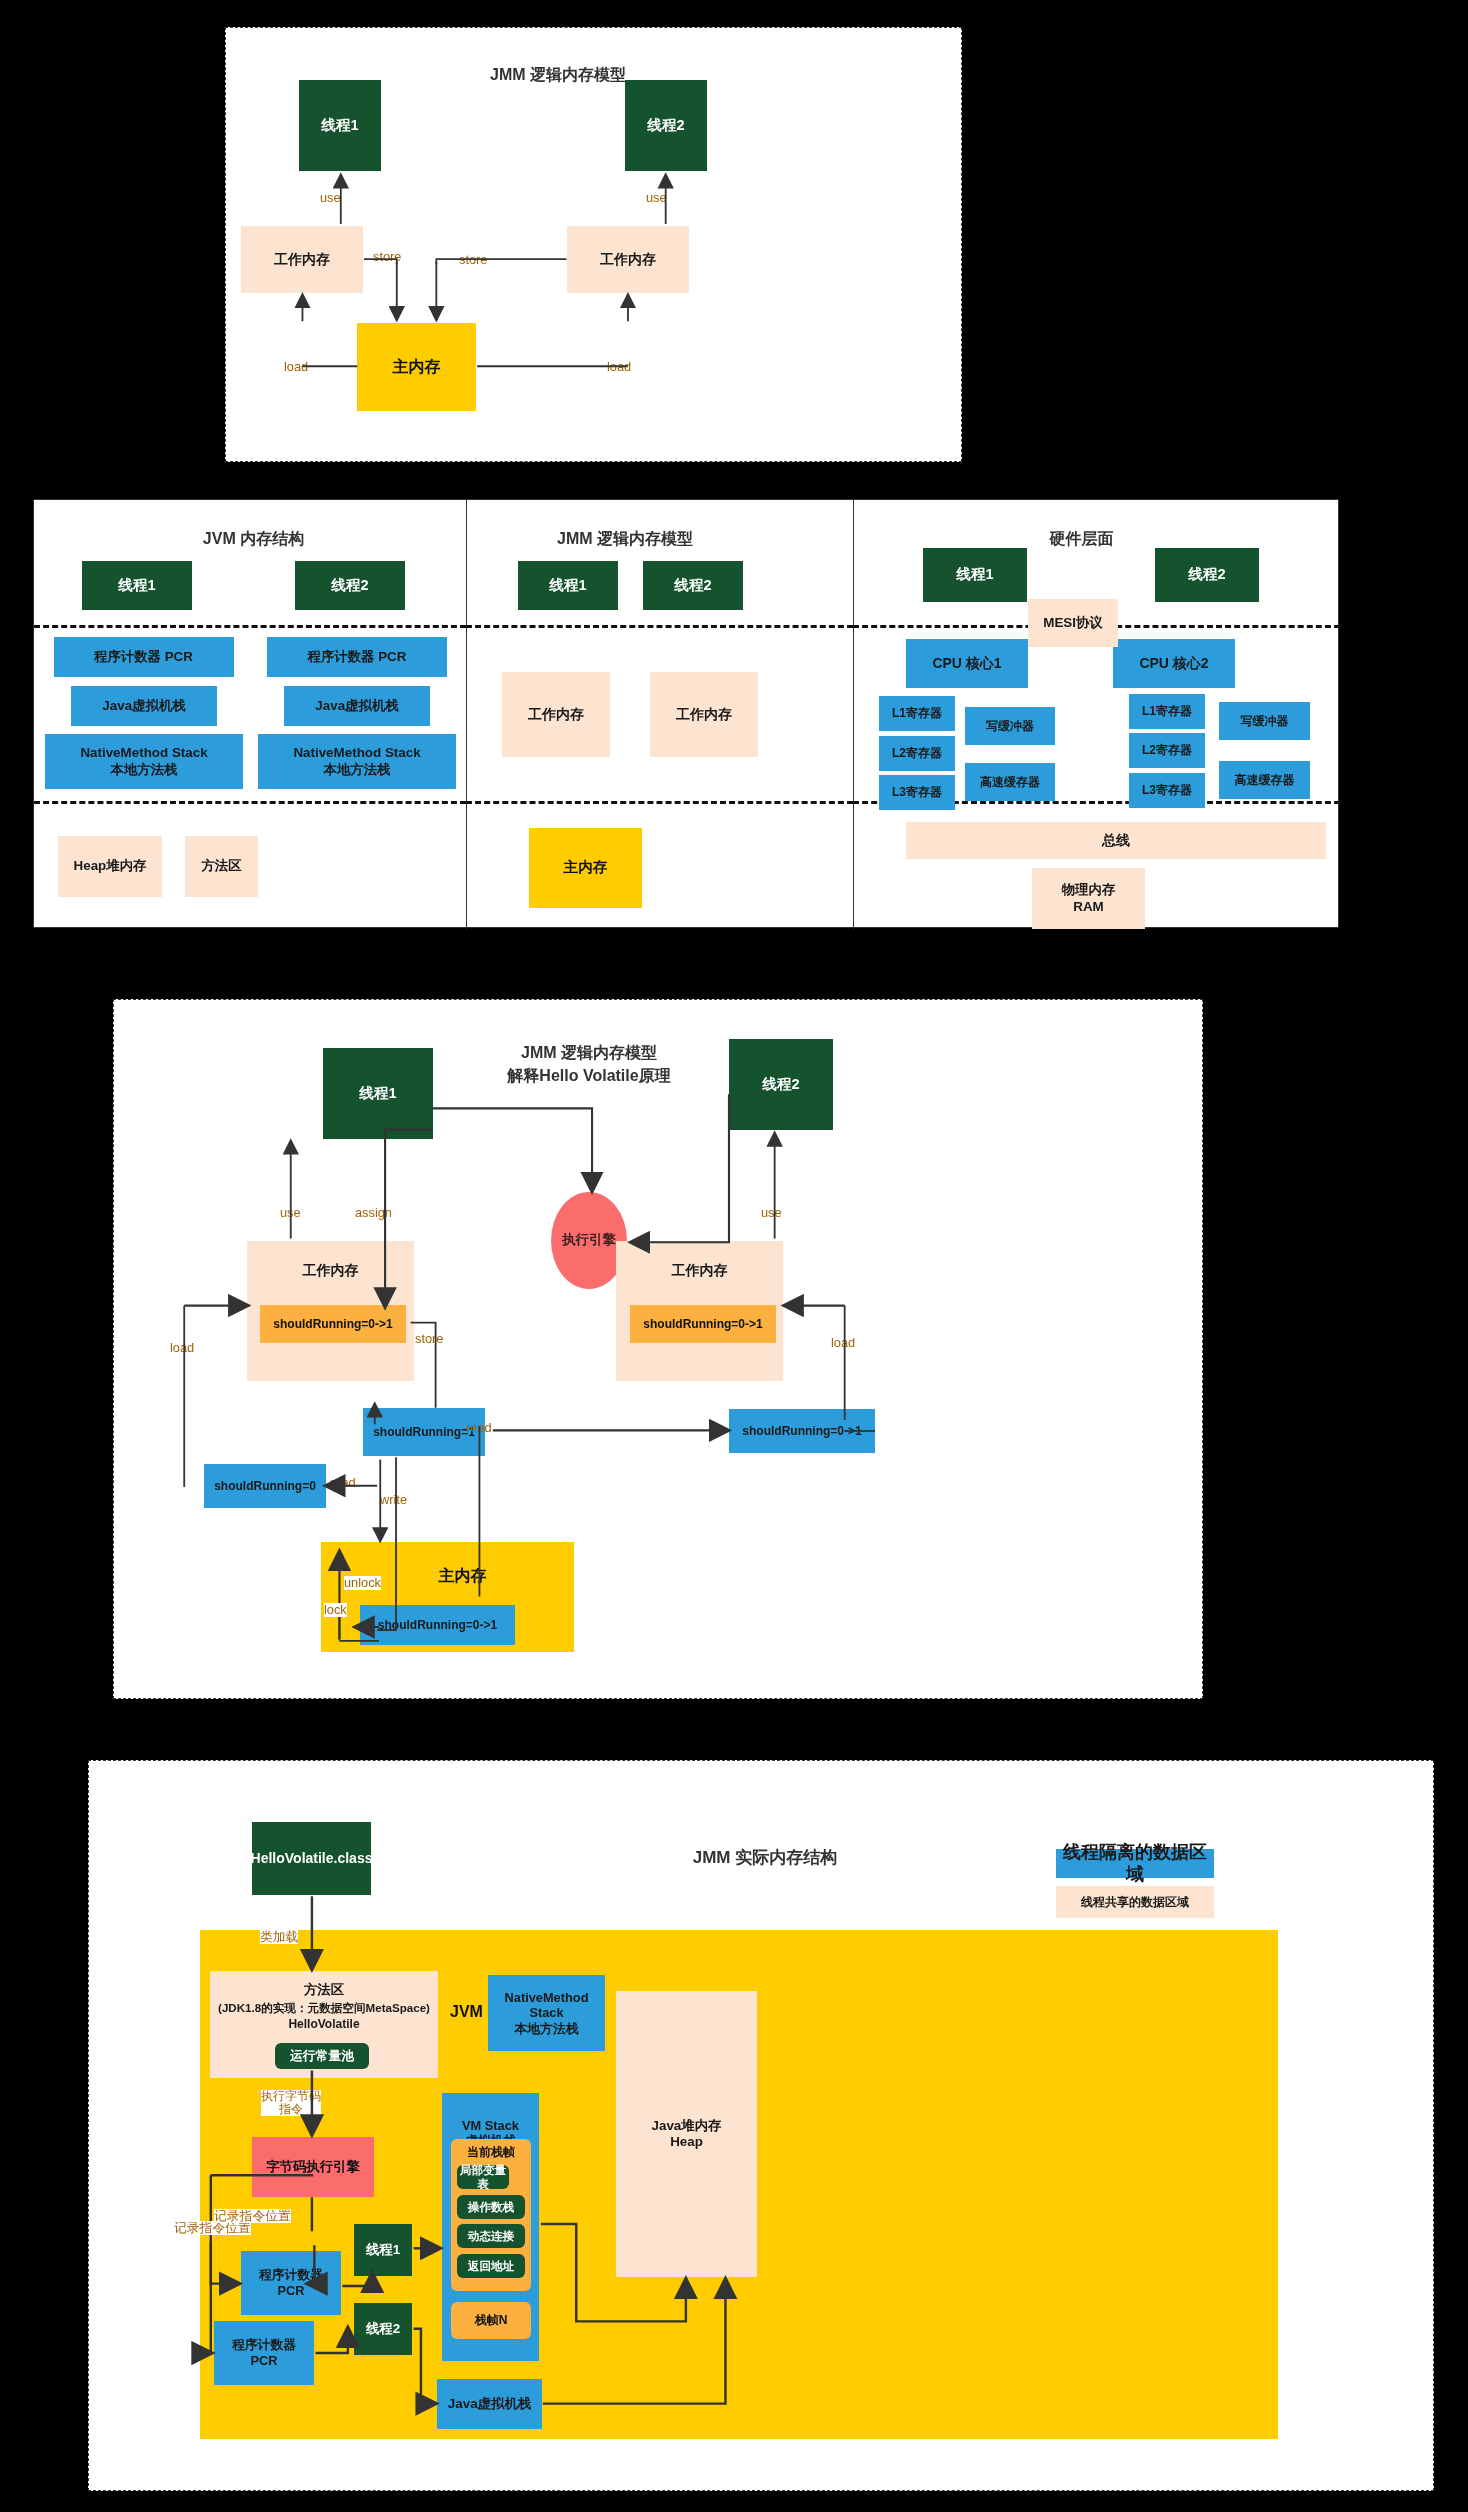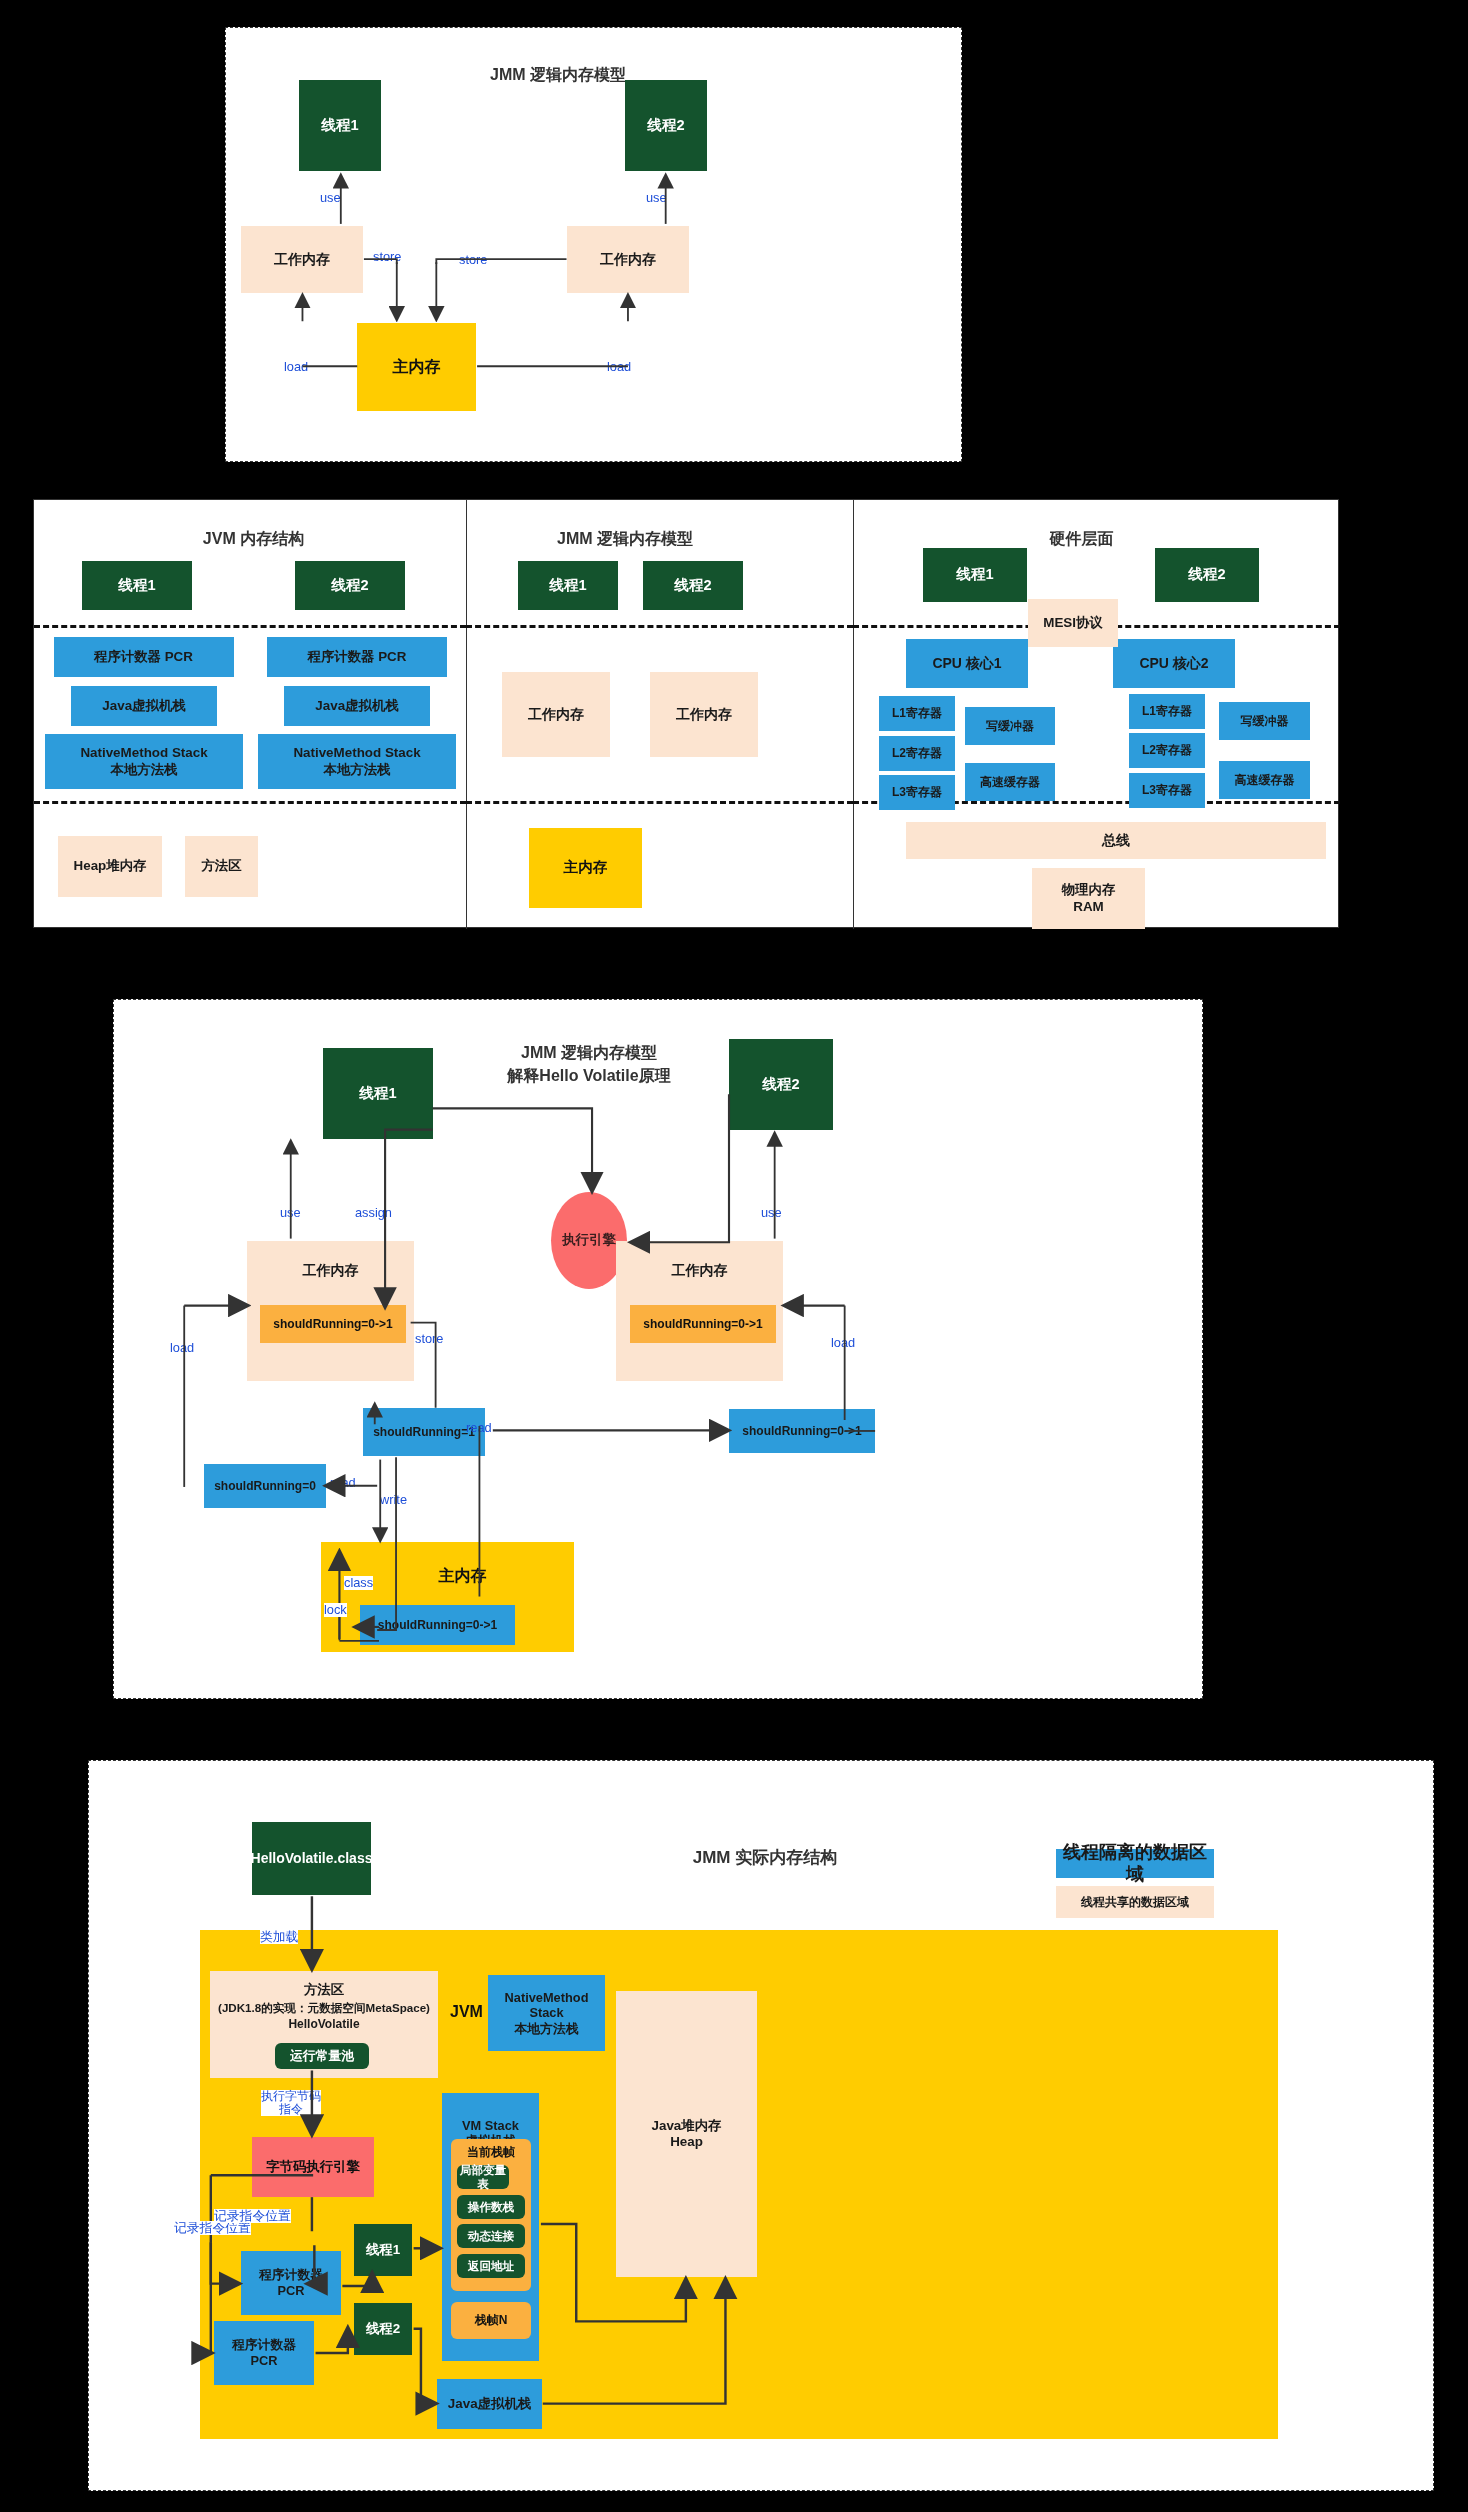--- a/index.html
+++ b/index.html
@@ -9,21 +9,21 @@
   .panel.solid{border:1.8px solid #333;}
   .box{position:absolute;box-sizing:border-box;display:flex;align-items:center;
        justify-content:center;text-align:center;line-height:1.22;}
   .navy{background:#14532d;color:#fff;font-weight:bold;}
   .blue{background:#2D9CDB;color:#1a1a1a;font-weight:bold;}
   .peach{background:#FCE4D0;color:#1a1a1a;font-weight:bold;}
   .yellow{background:#FFCC00;color:#111;font-weight:bold;}
   .orange{background:#FBB040;color:#111;font-weight:bold;}
   .red{background:#FB6C6C;color:#111;font-weight:bold;}
   .title{position:absolute;color:#333;font-weight:bold;text-align:center;}
-  .lbl{position:absolute;color:#1d4ed8;background:#fff;font-weight:normal;
+  .lbl{position:absolute;color:#a16207;background:#fff;font-weight:normal;
        white-space:nowrap;line-height:1.1;text-align:center;}
   .lbl.clear{background:transparent;}
   svg.ov{position:absolute;left:0;top:0;overflow:visible;pointer-events:none;}
   .dashsep{position:absolute;border-top:3.7px dashed #111;}
   .vsep{position:absolute;border-left:1.8px solid #333;}
   .rounded{border-radius:6px;}
 </style>
 </head>
 <body>
 
@@ -169,21 +169,21 @@
 
     <div class="lbl clear" style="left:166px;top:206px;font-size:12.8px;">use</div>
     <div class="lbl clear" style="left:241px;top:206px;font-size:12.8px;">assign</div>
     <div class="lbl clear" style="left:647px;top:206px;font-size:12.8px;">use</div>
     <div class="lbl clear" style="left:301px;top:332px;font-size:12.8px;">store</div>
     <div class="lbl clear" style="left:56px;top:341px;font-size:12.8px;">load</div>
     <div class="lbl clear" style="left:717px;top:336px;font-size:12.8px;">load</div>
     <div class="lbl clear" style="left:352px;top:421px;font-size:12.8px;">read</div>
     <div class="lbl clear" style="left:216px;top:476px;font-size:12.8px;">read</div>
     <div class="lbl clear" style="left:266px;top:493px;font-size:12.8px;">write</div>
-    <div class="lbl" style="left:230px;top:576px;font-size:12.8px;z-index:6;">class</div>
+    <div class="lbl" style="left:230px;top:576px;font-size:12.8px;z-index:6;">unlock</div>
     <div class="lbl" style="left:210px;top:603px;font-size:12.8px;z-index:6;">lock</div>
 
     <svg class="ov" width="1090" height="700" viewBox="0 0 1790 1150">
       <defs>
         <marker id="ar3" markerWidth="9" markerHeight="9" refX="7" refY="4.5" orient="auto">
           <path d="M0,0 L9,4.5 L0,9 z" fill="#333"></path>
         </marker>
         <marker id="ar3b" markerWidth="11" markerHeight="11" refX="8" refY="5.5" orient="auto">
           <path d="M0,0 L11,5.5 L0,11 z" fill="#333"></path>
         </marker>

